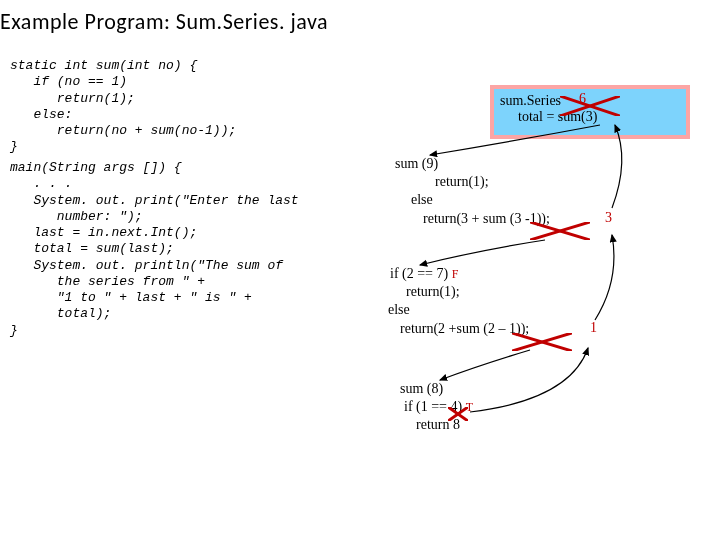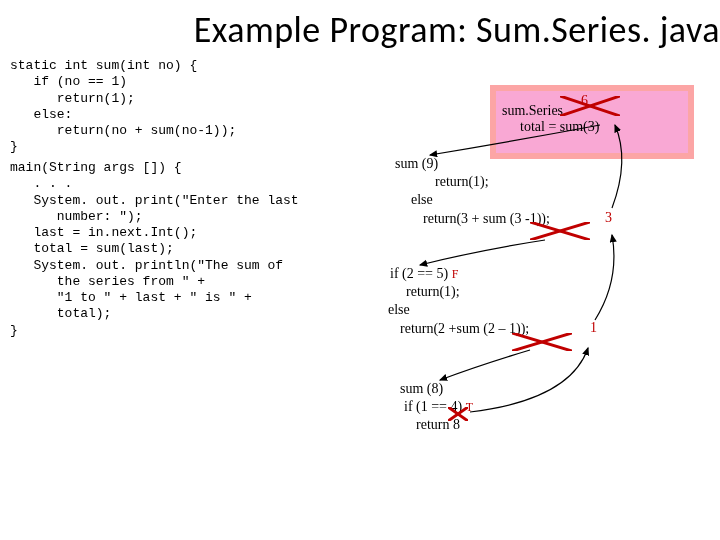--- a/index.html
+++ b/index.html
@@ -7,48 +7,49 @@
     padding: 0;
     width: 720px;
     height: 540px;
     background: #fff;
     font-family: "Times New Roman", serif;
     position: relative;
     overflow: hidden;
   }
   .title {
     font-family: Calibri, Arial, sans-serif;
-    font-size: 36px;
-    text-align: right;
+    font-size: 22px;
+    text-align: left;
     padding-top: 8px;
     letter-spacing: 0.5px;
   }
   .mono {
     font-family: "Courier New", monospace;
     font-size: 13px;
     line-height: 1.25;
     white-space: pre;
+    font-style: italic;
   }
   .code-left {
     position: absolute;
     left: 10px;
     top: 58px;
     width: 360px;
   }
   .trace {
     position: absolute;
     font-family: "Times New Roman", serif;
     font-size: 14px;
     line-height: 1.3;
   }
   .box {
     position: absolute;
-    border: 6px solid #fca5a5;
-    background: #f9a8d4;
-    padding: 12px 6px;
+    border: 4px solid #fca5a5;
+    background: #7dd3fc;
+    padding: 4px 6px;
     font-size: 14px;
   }
   .tf {
     color: #c00000;
     font-weight: normal;
     font-size: 12px;
   }
   .retval {
     color: #c00000;
     font-size: 14px;
@@ -95,21 +96,21 @@
 <div class="trace" style="left:395px; top:155px;">
   <div>sum (9)</div>
   <div style="padding-left:40px">return(1);</div>
   <div style="padding-left:16px">else</div>
   <div style="padding-left:28px">return(3 + sum (3 -1));</div>
 </div>
 <span class="retval" style="position:absolute; left:605px; top:210px;">3</span>
 
 <div class="trace" style="left:380px; top:265px;">
   <div style="padding-left:10px">
-    <span>if (2 == 5)</span>
+    <span>if (2 == 7)</span>
     <span class="tf">F</span>
   </div>
   <div style="padding-left:26px">return(1);</div>
   <div style="padding-left:8px">else</div>
   <div style="padding-left:20px">return(2 +sum (2 – 1));</div>
 </div>
 <span class="retval" style="position:absolute; left:590px; top:320px;">1</span>
 
 <div class="trace" style="left:400px; top:380px;">
   <div>sum (8)</div>

